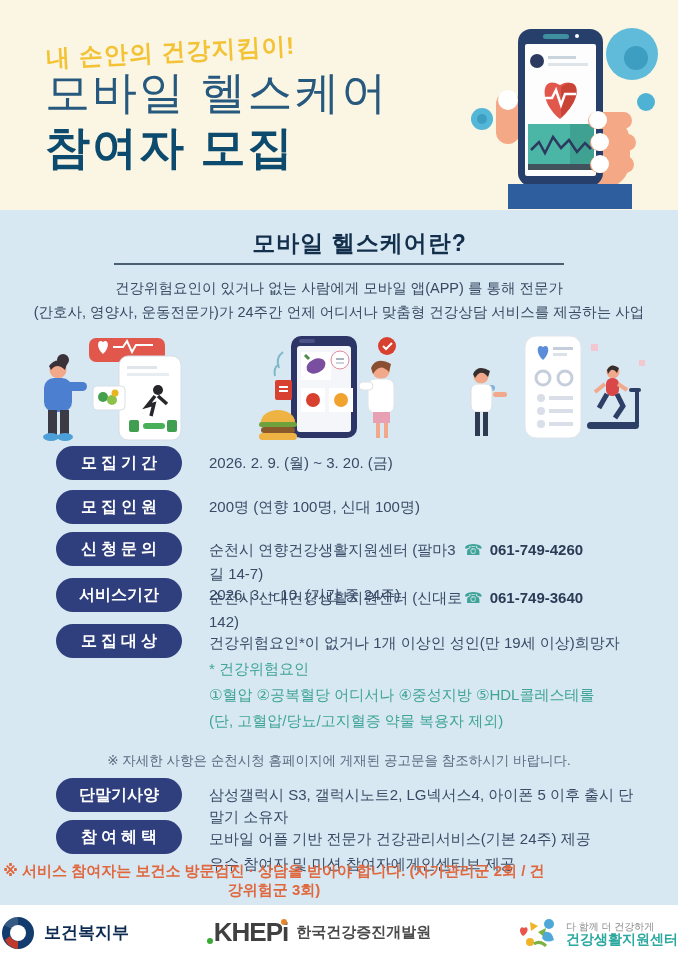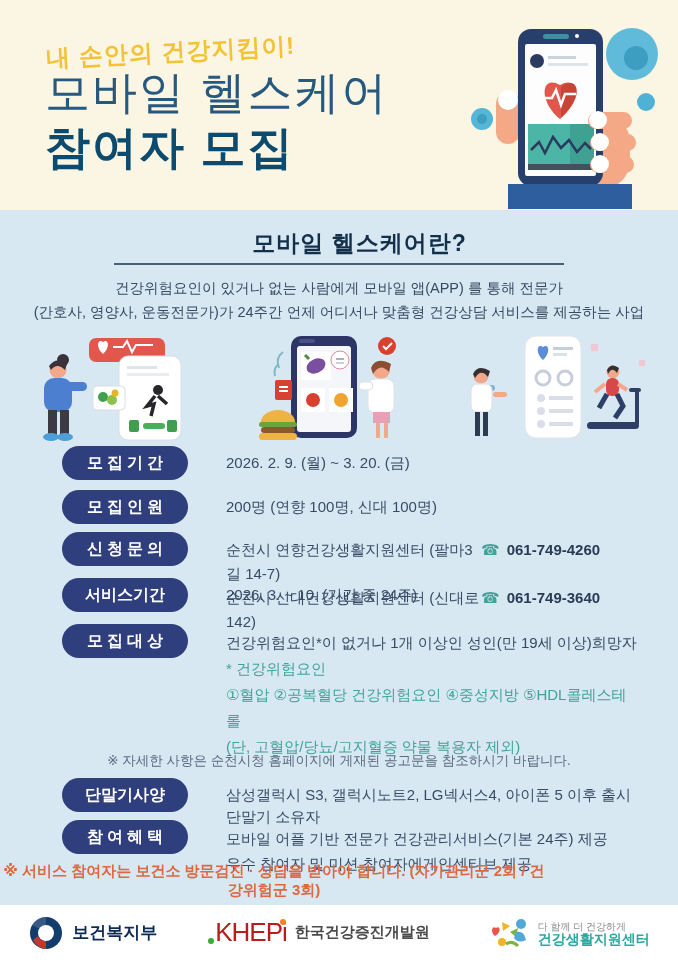--- a/index.html
+++ b/index.html
@@ -17,41 +17,41 @@
   
   .about-title { position:absolute; top:228px; left:0; width:678px; text-align:center;
                  font-size:23px; font-weight:800; color:#142F4B; letter-spacing:1px;padding-left:41px; }
   .divider { position:absolute; top:263px; left:114px; width:450px; height:2px; background:#4A5F73; }
   .desc { position:absolute; top:276px; left:0; width:678px; text-align:center;
           font-size:14.5px; color:#3A4A63; line-height:24px; }
 
   .illust-row { position:absolute; top:334px; left:0; width:678px; display:flex; justify-content:center; gap:12px; }
 
   
-  .row { position:absolute; left:62px; display:flex; align-items:flex-start; width:578px;gap:11px; }
+  .row { position:absolute; left:56px; display:flex; align-items:flex-start; width:578px; }
   .pill { flex:0 0 126px; height:34px; background:#2F3E7D; border-radius:18px; color:#fff;
           font-size:16px; font-weight:800; display:flex; align-items:center; justify-content:center; }
   .pill.sp { letter-spacing:4px; text-indent:4px; }
   .row-content { margin-left:27px; padding-top:6px; font-size:15px; color:#3A4A66; line-height:22px; }
   .contact-line { display:flex; width:425px; line-height:24px; }
   .contact-place { flex:0 0 255px; }
   .contact-phone { font-weight:700; color:#2B3A55; white-space:nowrap; }
   .phone-glyph { color:#3FA497; margin-right:7px; }
   .teal-line { color:#3FA497; }
   .note { position:absolute; left:0; width:678px; text-align:center; font-size:13.5px; color:#5C6B80; }
   .bottom-notice { position:absolute; left:0; width:548px; text-align:center;
                    font-size:15px; font-weight:700; color:#E0673E; }
 
   
   .footer { position:absolute; top:905px; left:0; width:678px; height:55px; background:#fff;
-            display:flex; align-items:center; justify-content:center; gap:58px; }
+            display:flex; align-items:center; justify-content:space-between; gap:58px; }
   .logo-item { display:flex; align-items:center; gap:8px; }
   .mohw-text { font-size:17px; font-weight:700; color:#0D2B52; }
   .khepi-wrap { display:flex; align-items:center; gap:8px; }
-  .khepi-logo { position:relative; font-size:26px; font-weight:400; color:#b91c1c; letter-spacing:-1px; }
+  .khepi-logo { position:relative; font-size:26px; font-weight:700; color:#404040; letter-spacing:-1px; }
   .khepi-logo::before { content:''; position:absolute; left:-7px; bottom:4px; width:6px; height:6px;
                         background:#3AA935; border-radius:50%; }
   .khepi-logo::after { content:''; position:absolute; right:1px; top:2px; width:6px; height:6px;
                        background:#E8852B; border-radius:50%; }
   .khepi-name { font-size:15px; font-weight:700; color:#4A4A4A; }
   .center-text { display:flex; flex-direction:column; line-height:13px; }
   .center-tagline { font-size:10px; color:#8A8A8A; }
   .center-name { font-size:14px; font-weight:800; color:#2BA8A0; }
 </style>
 </head>
@@ -241,21 +241,21 @@
   <div class="row" style="top:578px">
     <div class="pill">서비스기간</div>
     <div class="row-content">2026. 3. ~ 10. (기간 중 24주)</div>
   </div>
 
   <div class="row" style="top:624px">
     <div class="pill sp">모집대상</div>
     <div class="row-content" style="line-height:26px">
       <div>건강위험요인*이 없거나 1개 이상인 성인(만 19세 이상)희망자</div>
       <div class="teal-line">* 건강위험요인</div>
-      <div class="teal-line">①혈압  ②공복혈당  건강위험요인  ④중성지방  ⑤HDL콜레스테롤</div>
+      <div class="teal-line">①혈압  ②공복혈당  어디서나  ④중성지방  ⑤HDL콜레스테롤</div>
       <div class="teal-line">(단, 고혈압/당뇨/고지혈증 약물 복용자 제외)</div>
     </div>
   </div>
 
   <div class="note" style="top:752px">※ 자세한 사항은 순천시청 홈페이지에 게재된 공고문을 참조하시기 바랍니다.</div>
 
   <div class="row" style="top:778px">
     <div class="pill">단말기사양</div>
     <div class="row-content">삼성갤럭시 S3, 갤럭시노트2, LG넥서스4, 아이폰 5 이후 출시 단말기 소유자</div>
   </div>

